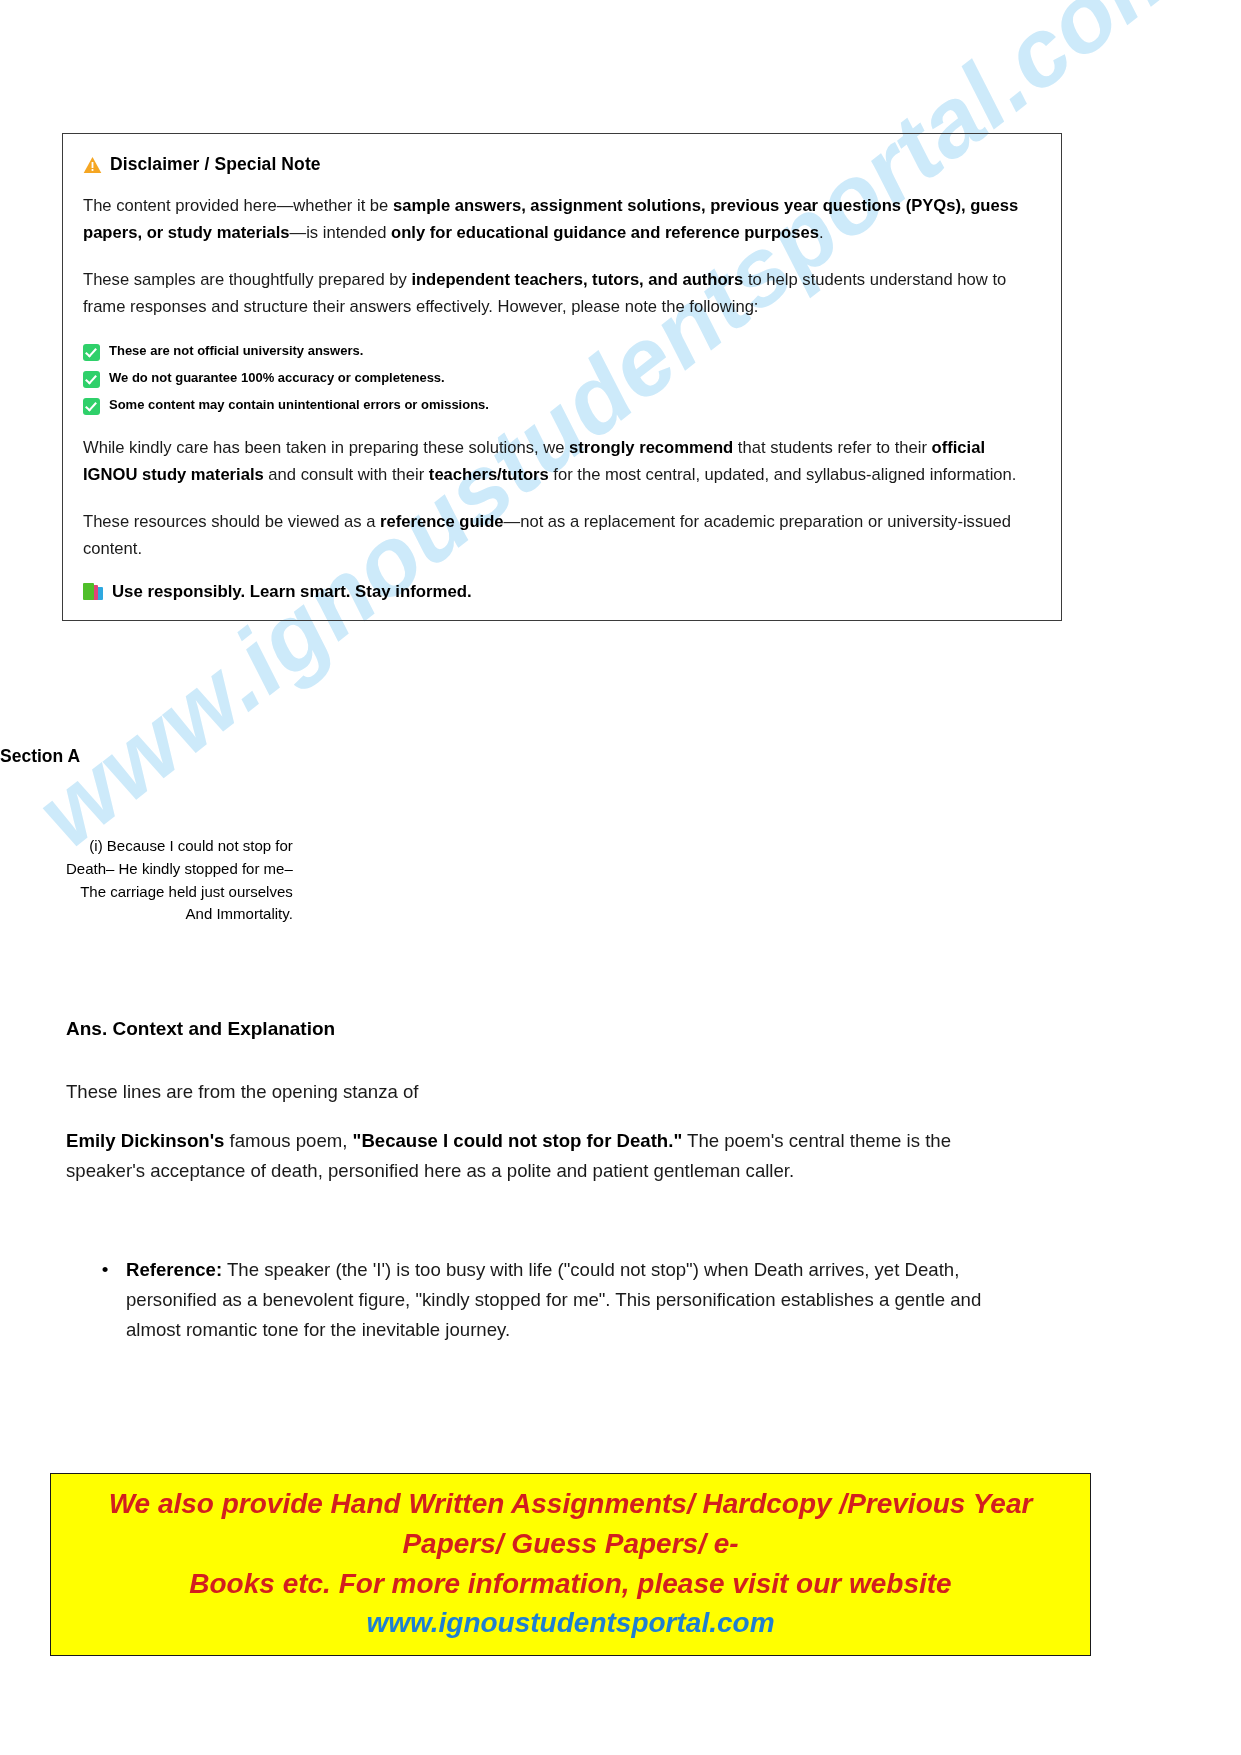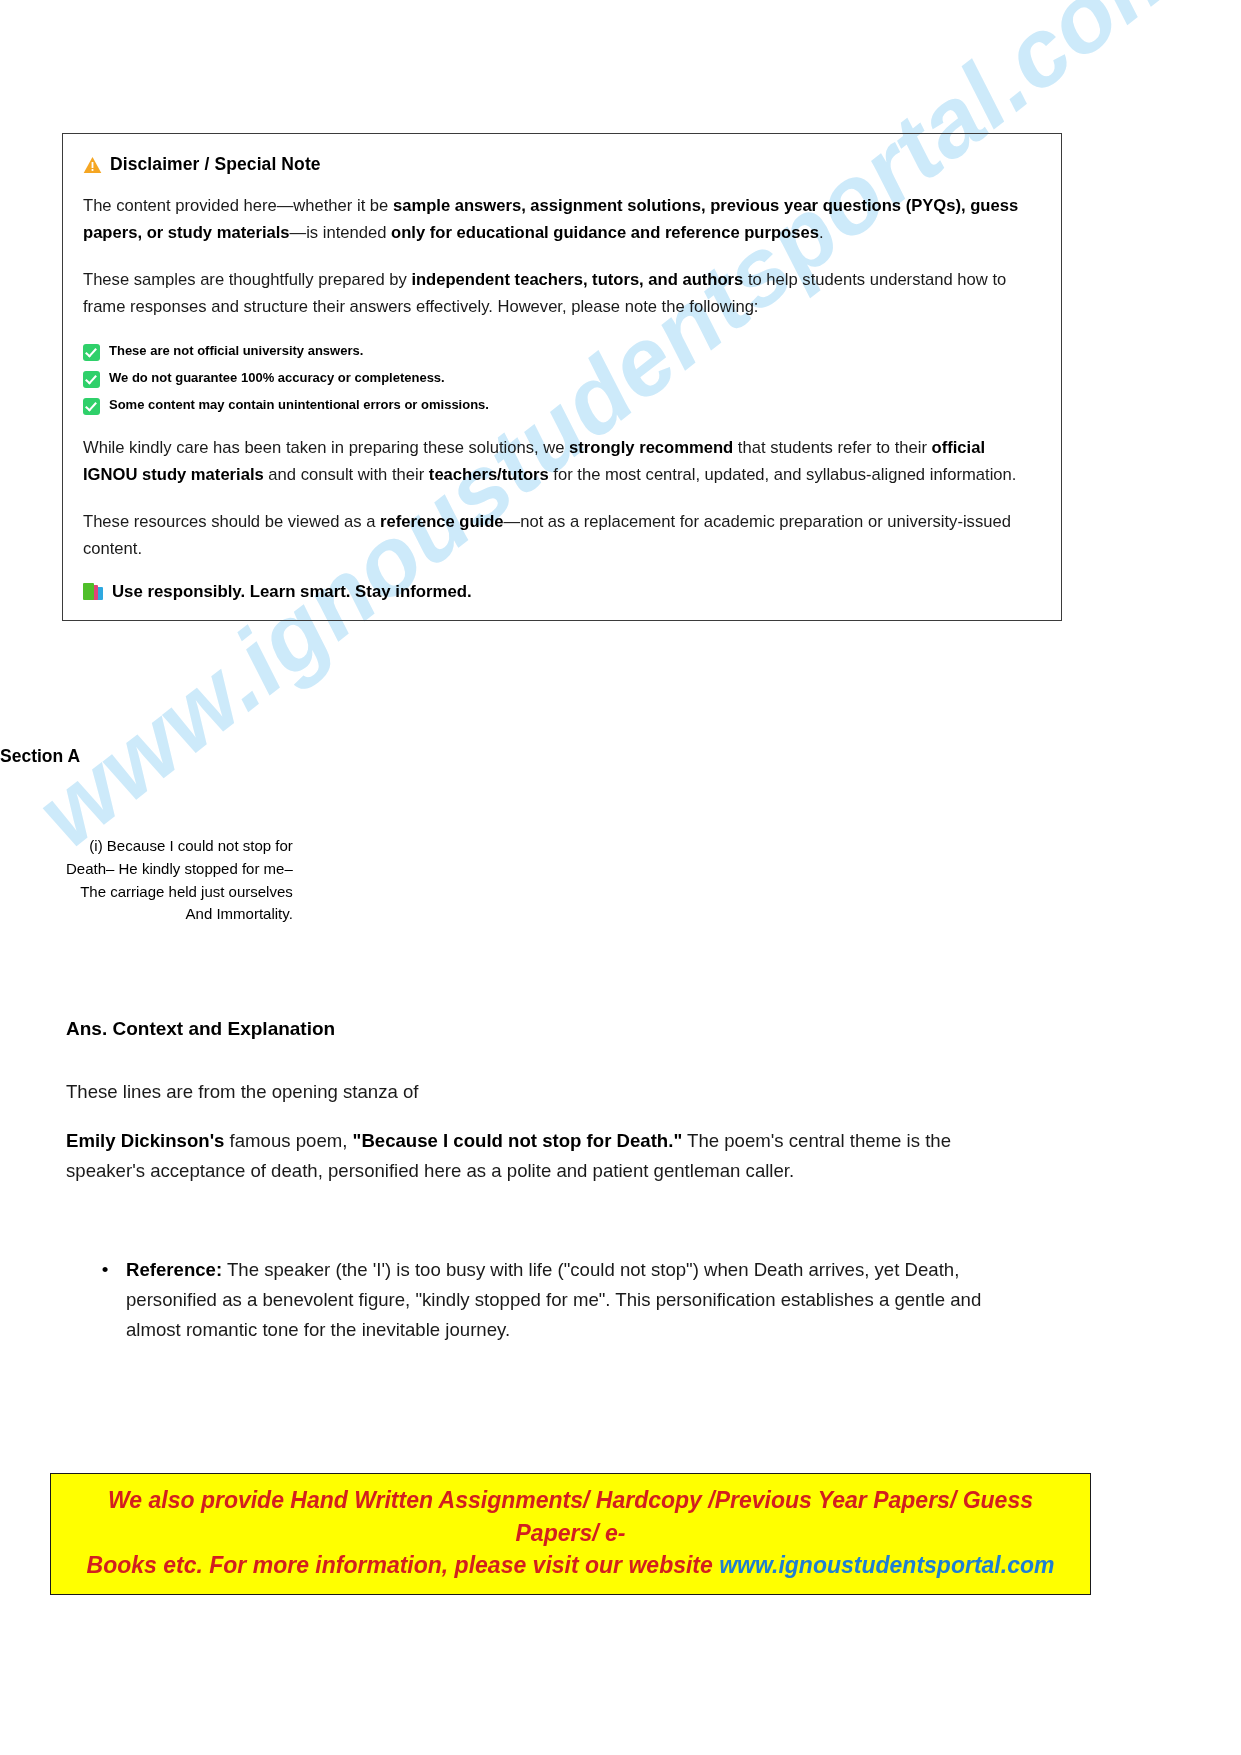--- a/index.html
+++ b/index.html
@@ -224,21 +224,21 @@
     left: 50px;
     top: 1473px;
     width: 1041px;
     background: #ffff00;
     border: 1.4px solid #1a1a1a;
     box-sizing: border-box;
     padding: 10px 16px 12px 16px;
     text-align: center;
   }
   .footer-line {
-    font-size: 23px;
+    font-size: 28px;
     font-style: italic;
     font-weight: 700;
     color: #d21f1f;
     line-height: 1.42;
   }
   .footer-url {
     color: #1f7fd2;
     font-style: italic;
     font-weight: 700;
     text-decoration: none;

